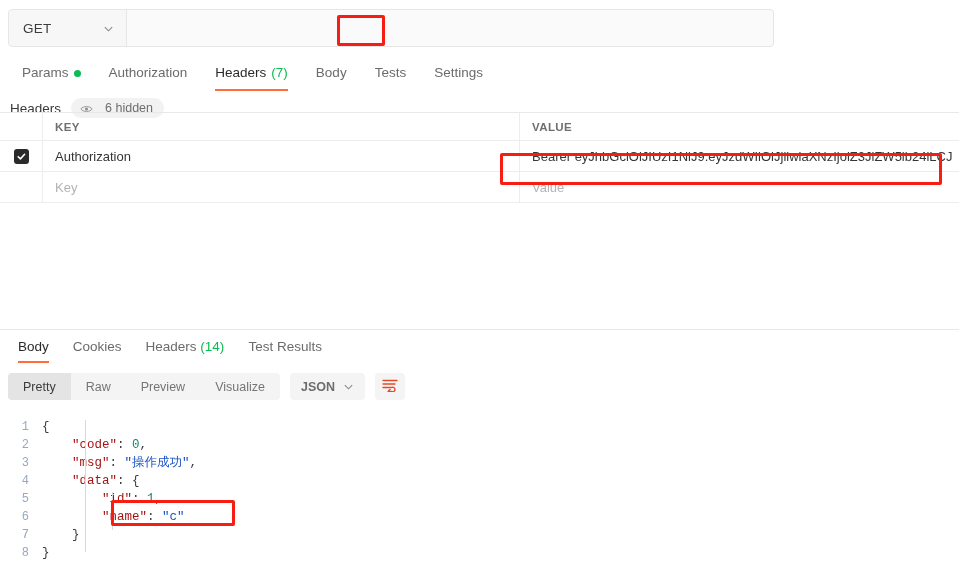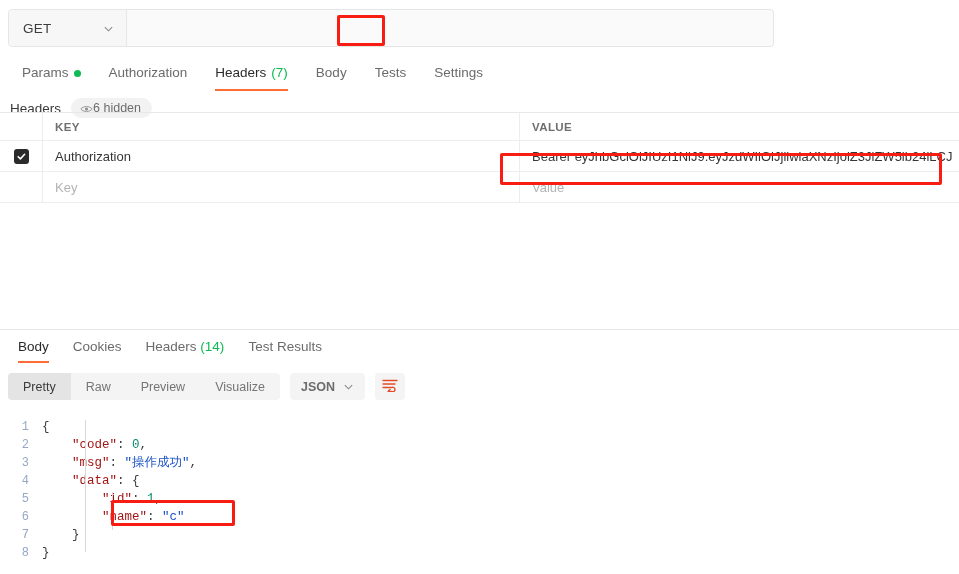--- a/index.html
+++ b/index.html
@@ -120,21 +120,21 @@
     box-sizing: border-box;
     gap: 10px;
   }
   .subbar-title {
     font-size: 13.5px;
     color: #3a3a3a;
   }
   .hidden-pill {
     display: inline-flex;
     align-items: center;
-    gap: 0;
+    gap: 12px;
     background: #f2f2f2;
     border-radius: 12px;
     padding: 3px 11px 3px 9px;
     font-size: 12.5px;
     color: #6e6e6e;
   }
   .eye-icon { width: 13px; height: 10px; display:block; }
 
   
   .h-table {

